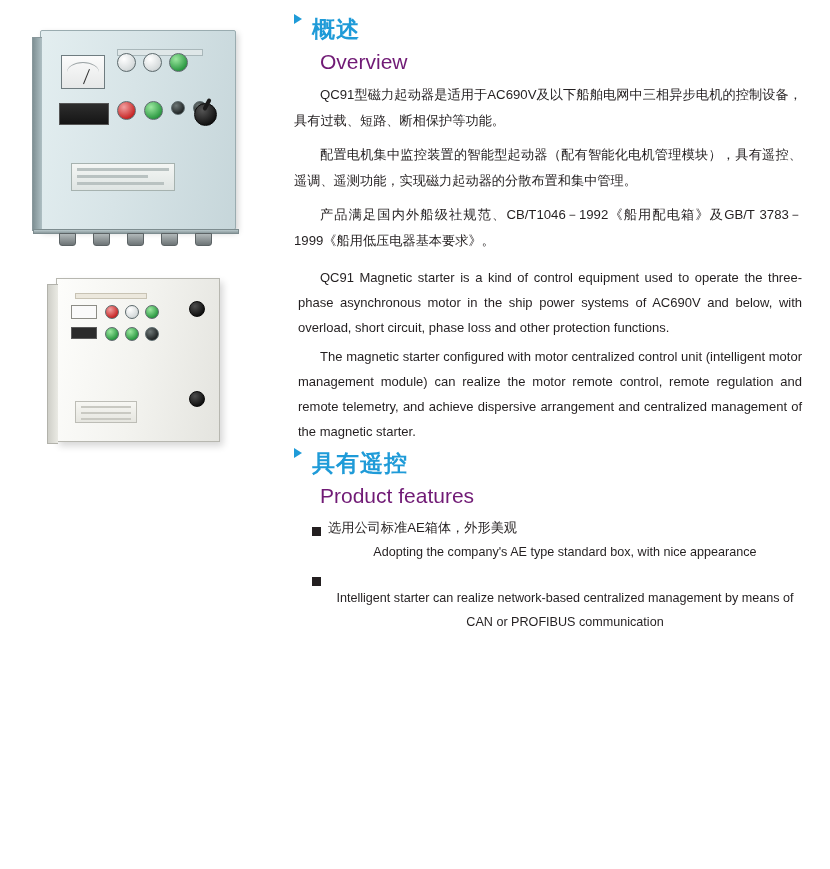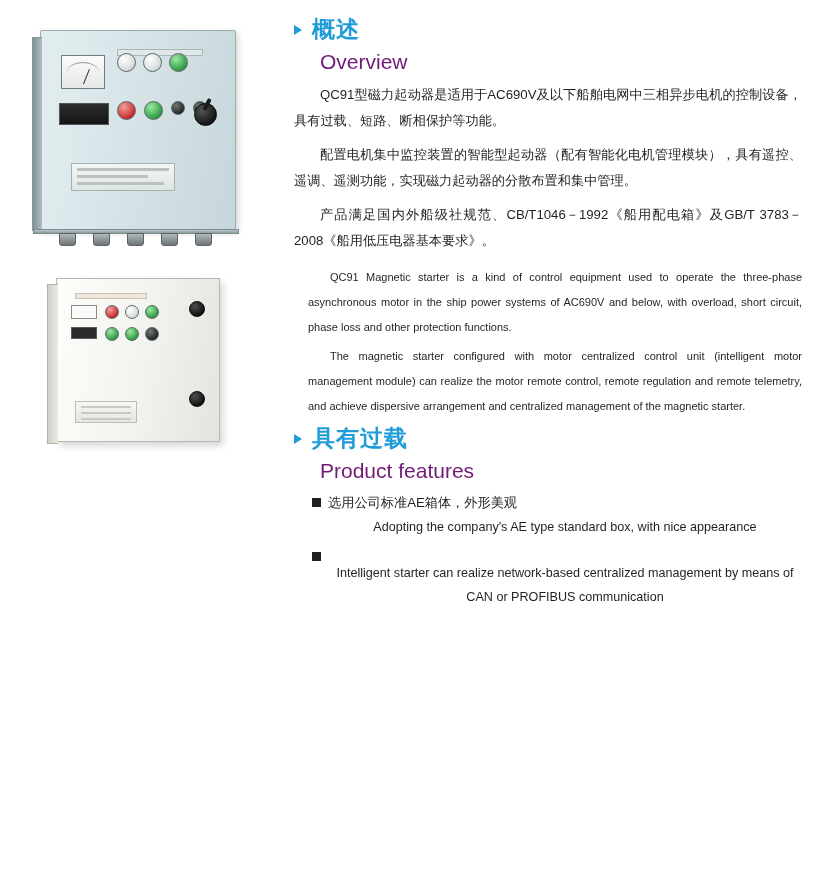--- a/index.html
+++ b/index.html
@@ -193,21 +193,20 @@
 
   
   .right-col {
     flex: 1 1 auto;
     padding: 14px 28px 0 14px;
   }
 
   h2.sec {
     margin: 0;
     display: flex;
-    align-items: center;
     gap: 8px;
   }
   .tri {
     width: 0; height: 0;
     border-left: 8px solid #1f9bd8;
     border-top: 5px solid transparent;
     border-bottom: 5px solid transparent;
     margin-right: 2px;
   }
   .sec-cn {
@@ -223,43 +222,43 @@
   }
   p.cn {
     margin: 8px 0 3px 0;
     font-size: 13.2px;
     line-height: 26px;
     text-align: justify;
     text-indent: 26px;
     color: #231f20;
   }
   p.en {
-    margin: 0 0 4px 14px;
-    font-size: 11px;
+    margin: 0 0 4px 4px;
+    font-size: 13px;
     line-height: 25px;
     text-align: justify;
     text-indent: 22px;
     color: #231f20;
   }
   .gap-mid { height: 8px; }
   .sec2 { margin-top: 22px; }
 
   ul.features {
     list-style: none;
     margin: 4px 0 0 0;
     padding: 0 0 0 18px;
   }
   ul.features > li {
     margin-bottom: 6px;
   }
   .f-cn {
     font-size: 13.2px;
     line-height: 24px;
     display: flex;
-    align-items: flex-start;
+    align-items: center;
     gap: 7px;
   }
   .sq {
     display:inline-block;
     width: 9px; height: 9px;
     background: #231f20;
     margin-top: 7px;
     flex: 0 0 9px;
   }
   .f-en {
@@ -355,30 +354,30 @@
   <div class="right-col">
 
     <h2 class="sec">
       <span class="tri"></span>
       <span class="sec-cn">概述</span>
     </h2>
     <div class="sec-en">Overview</div>
 
     <p class="cn">QC91型磁力起动器是适用于AC690V及以下船舶电网中三相异步电机的控制设备，具有过载、短路、断相保护等功能。</p>
     <p class="cn">配置电机集中监控装置的智能型起动器（配有智能化电机管理模块），具有遥控、遥调、遥测功能，实现磁力起动器的分散布置和集中管理。</p>
-    <p class="cn">产品满足国内外船级社规范、CB/T1046－1992《船用配电箱》及GB/T 3783－2008《船用低压电器基本要求》。</p>
+    <p class="cn">产品满足国内外船级社规范、CB/T1046－1992《船用配电箱》及GB/T 3783－1999《船用低压电器基本要求》。</p>
 
     <div class="gap-mid"></div>
 
     <p class="en">QC91 Magnetic starter is a kind of control equipment used to operate the three-phase asynchronous motor in the ship power systems of AC690V and below, with overload, short circuit, phase loss and other protection functions.</p>
     <p class="en">The magnetic starter configured with motor centralized control unit (intelligent motor management module) can realize the motor remote control, remote regulation and remote telemetry, and achieve dispersive arrangement and centralized management of the magnetic starter.</p>
 
     <h2 class="sec sec2">
       <span class="tri"></span>
-      <span class="sec-cn">具有过载</span>
+      <span class="sec-cn">具有遥控</span>
     </h2>
     <div class="sec-en">Product features</div>
 
     <ul class="features">
       <li>
         <div class="f-cn">
           <span class="sq"></span>
           <span>选用公司标准AE箱体，外形美观</span>
         </div>
         <div class="f-en">Adopting the company's AE type standard box, with nice appearance</div>

